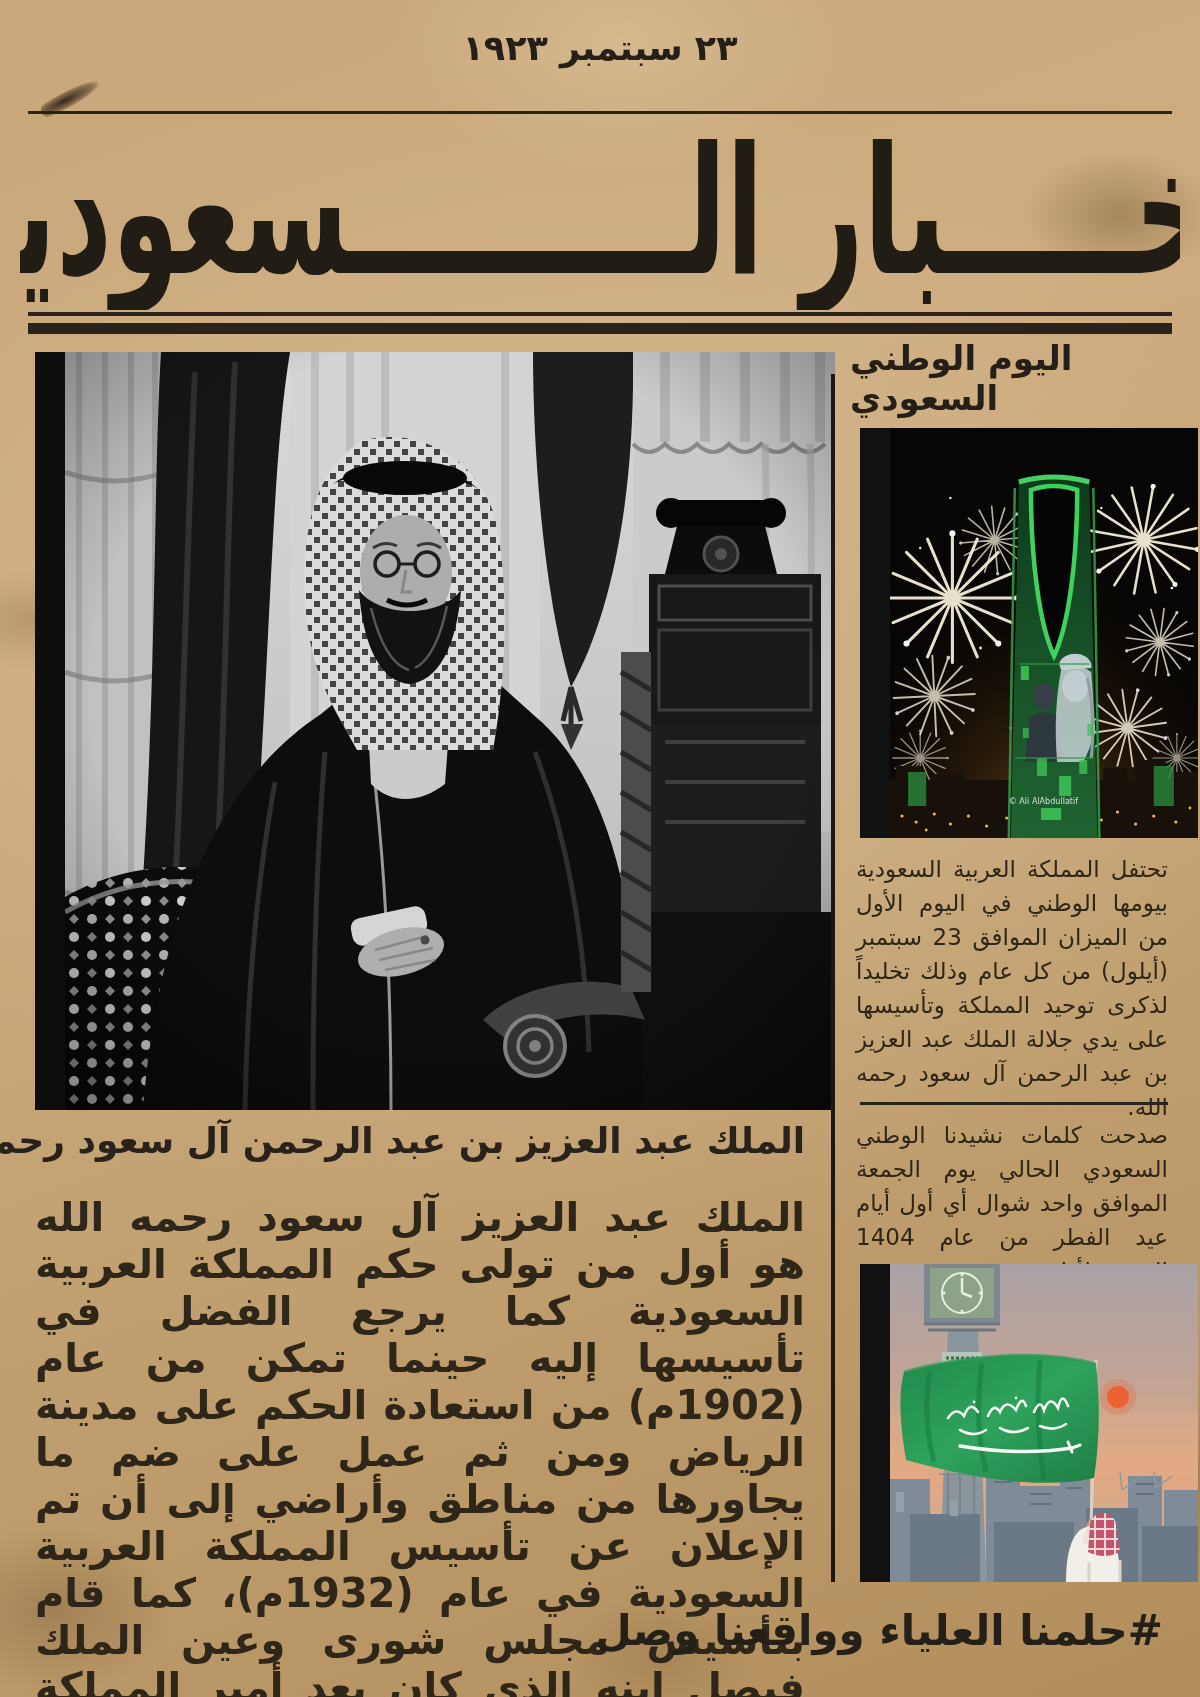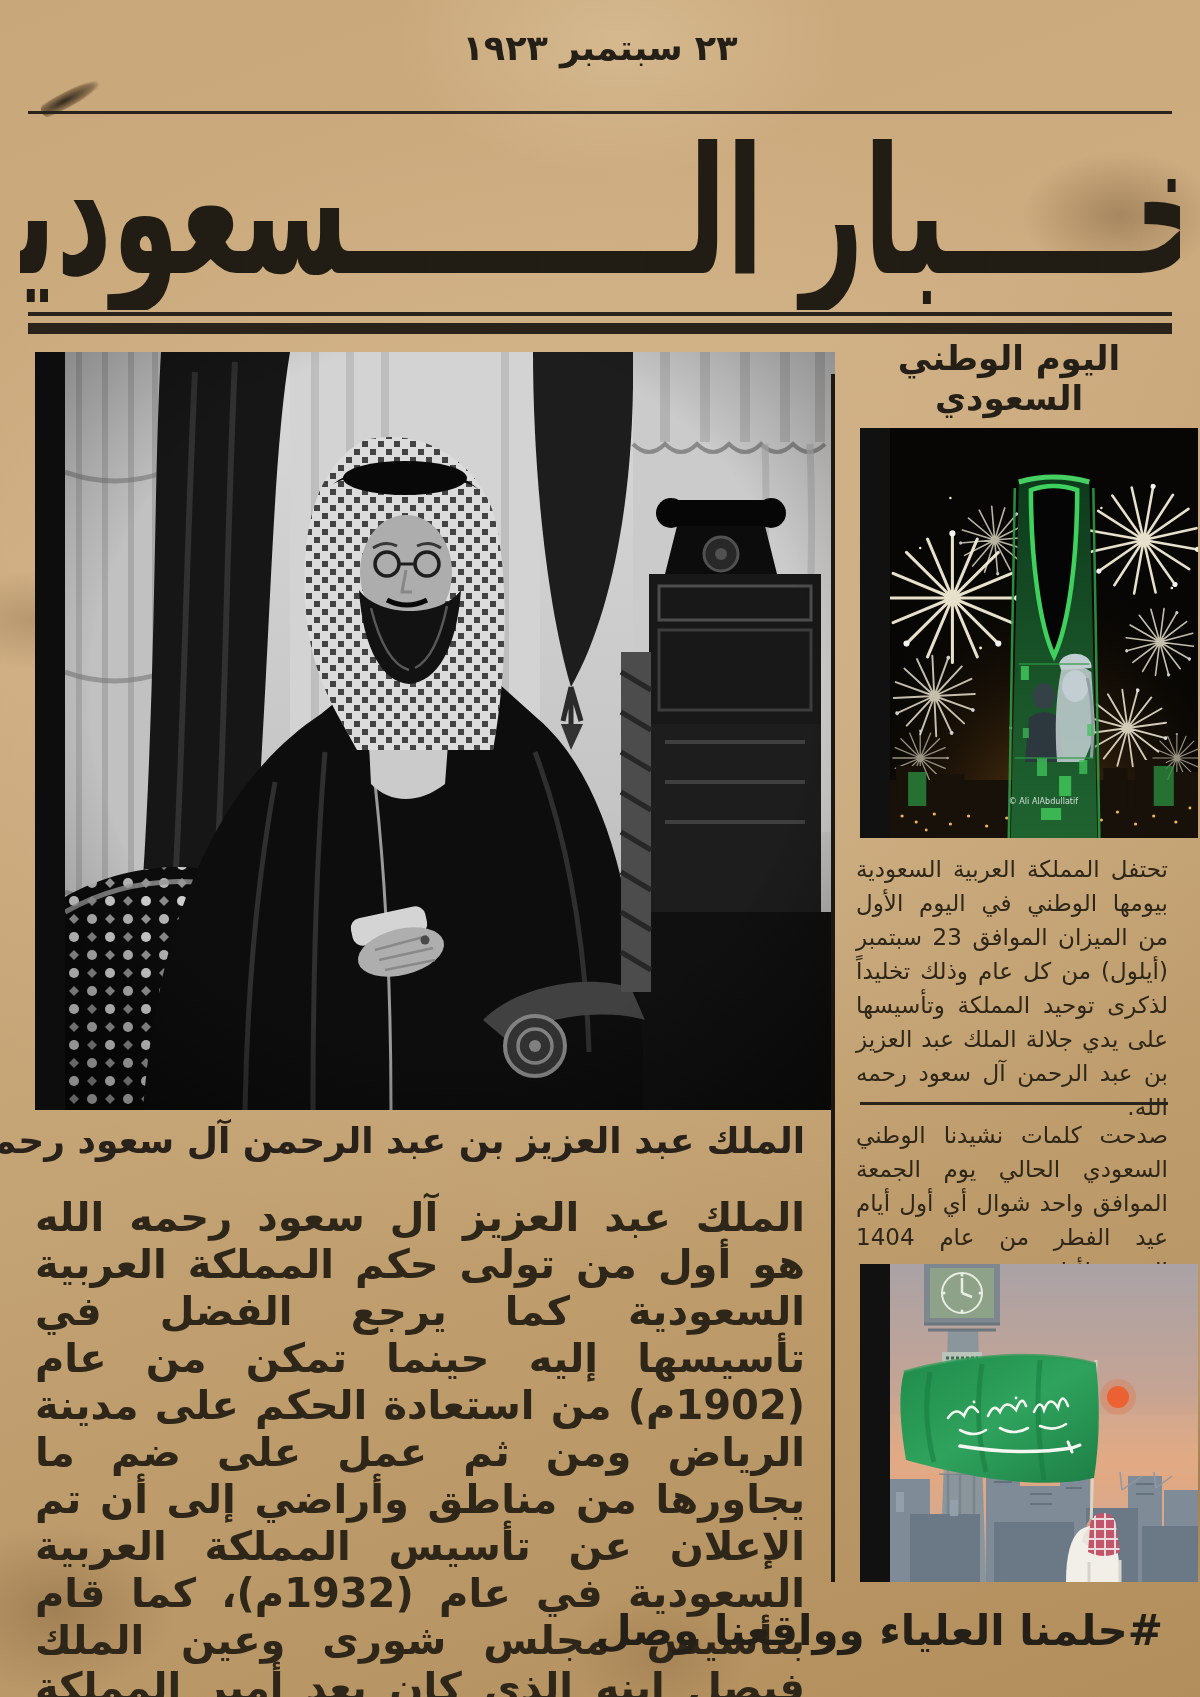--- a/index.html
+++ b/index.html
@@ -22,21 +22,21 @@
   .date{top:28px;left:0;right:0;text-align:center;font-size:35px;font-weight:bold;letter-spacing:1px;color:#252017;}
   .rule{background:#29231b;}
   .rule-top{top:111px;left:28px;right:28px;height:3px;}
   .rule-thin{top:312px;left:28px;right:28px;height:4px;}
   .rule-thick{top:323px;left:28px;right:28px;height:11px;}
   .masthead{top:112px;left:20px;right:20px;height:198px;display:flex;align-items:center;justify-content:center;overflow:hidden;}
   .masthead span{display:inline-block;white-space:nowrap;font-weight:bold;font-size:118px;color:#211c14;transform:scale(.92,1.5);transform-origin:center;}
   .photo-frame{overflow:hidden;background:#111;padding-left:30px;}
   .king{left:35px;top:352px;width:770px;height:758px;filter:grayscale(1) contrast(1.04);}
   .col-divider{left:831px;top:374px;width:4px;height:1208px;background:#1e1812;}
-  .sb-heading{left:850px;top:338px;width:318px;font-size:34px;font-weight:bold;text-align:center;color:#252017;}
+  .sb-heading{left:850px;top:338px;width:318px;font-size:34px;font-weight:bold;text-align:left;color:#252017;}
   .tower{left:860px;top:428px;width:308px;height:410px;}
   .sb-par{left:856px;top:852px;width:312px;font-size:23px;line-height:34px;font-weight:normal;text-align:justify;color:#2e2719;}
   .sb-par2{top:1118px;}
   .sb-rule{left:860px;top:1102px;width:308px;height:3px;background:#29231b;}
   .flagphoto{left:860px;top:1264px;width:308px;height:318px;}
   .headline{left:35px;top:1120px;width:770px;font-size:36px;font-weight:bold;text-align:right;white-space:nowrap;color:#28221a;}
   .body-par{left:35px;top:1194px;width:770px;font-size:40px;line-height:47px;font-weight:bold;text-align:justify;color:#2e2719;}
   .hashtag{right:37px;top:1606px;font-size:42px;font-weight:bold;text-align:right;color:#252017;}
   .crease{left:38px;top:90px;width:64px;height:16px;border-radius:8px;
     background:radial-gradient(ellipse at 40% 50%, rgba(25,18,10,.85), rgba(60,40,20,.4) 60%, transparent 75%);

